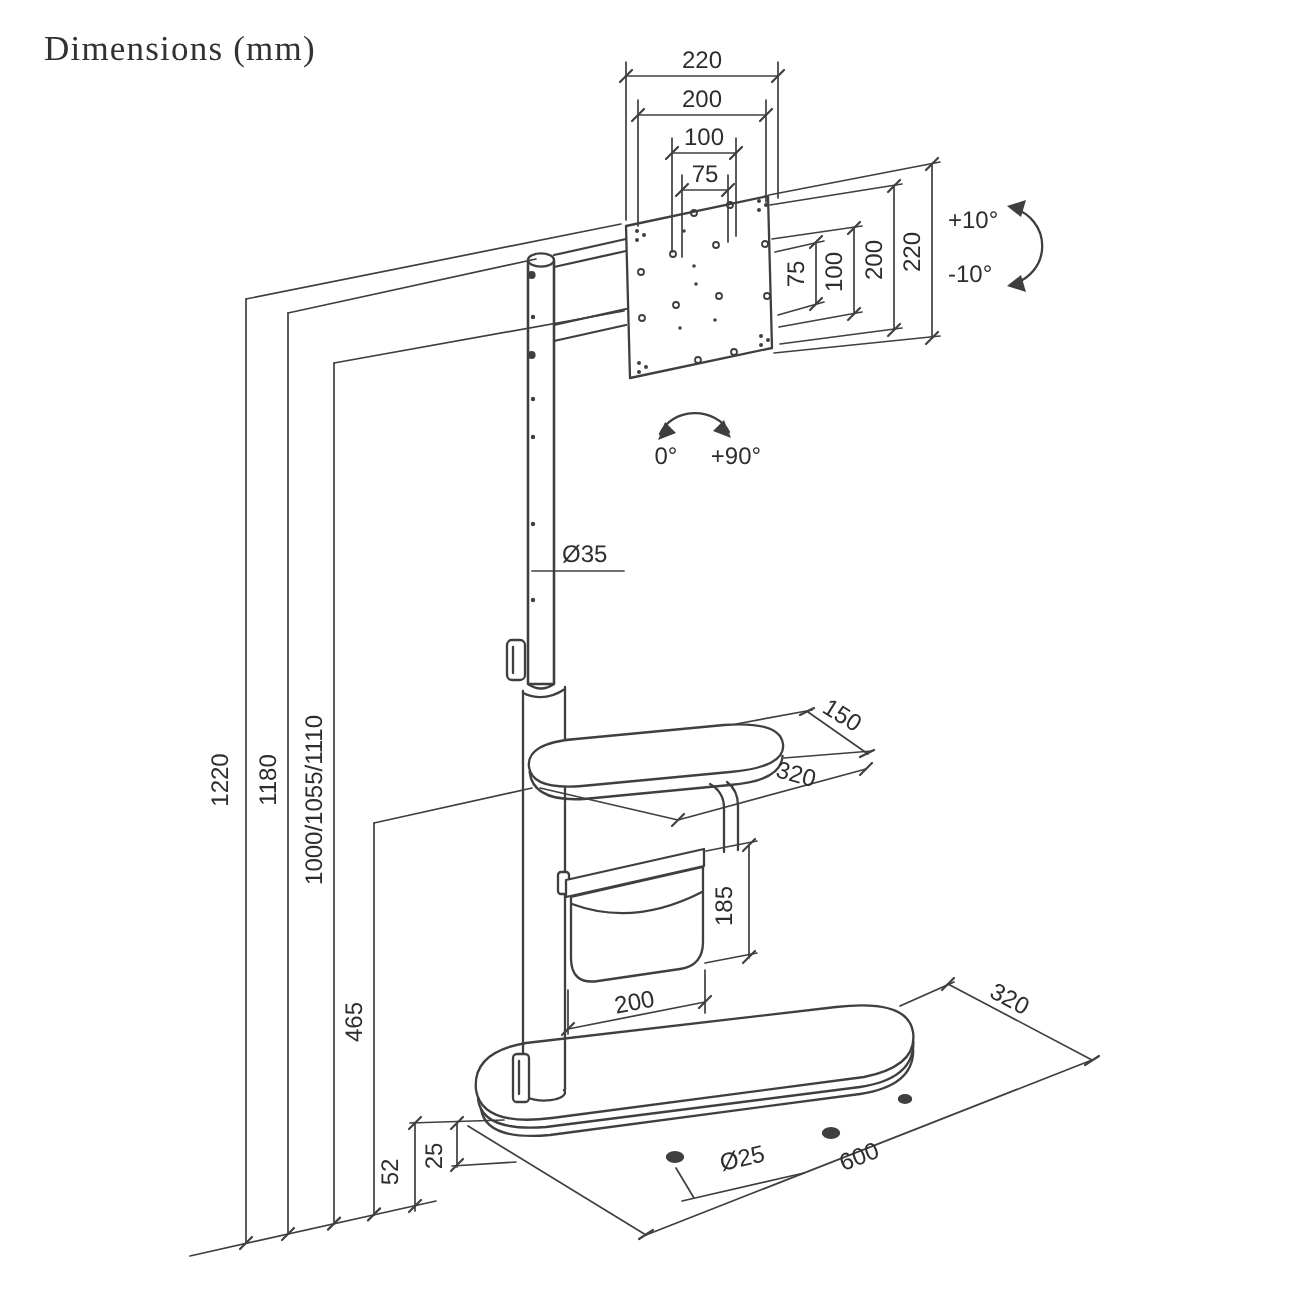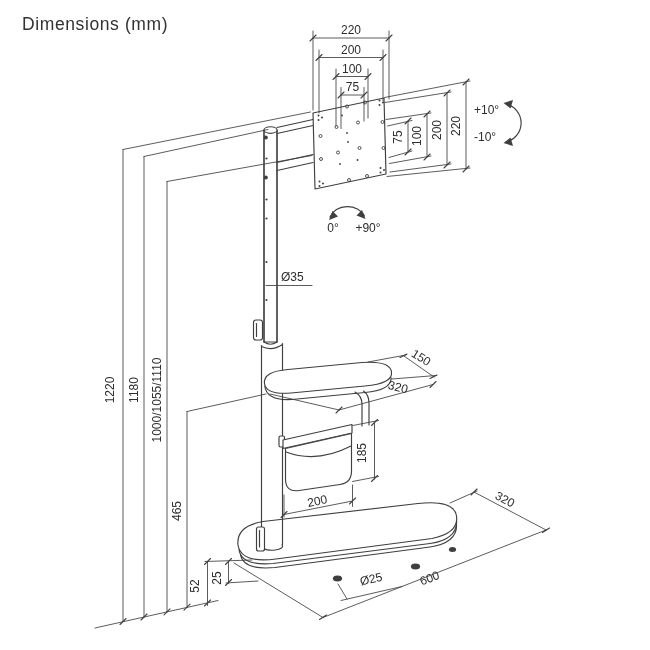--- a/index.html
+++ b/index.html
@@ -1,19 +1,19 @@
 <!DOCTYPE html>
 <html><head>
 <meta charset="utf-8">
 <style>
   html,body{margin:0;padding:0;background:#ffffff;}
   body{width:650px;height:650px;position:relative;overflow:hidden;
        font-family:"Liberation Sans",sans-serif;}
   .page-title{position:absolute;left:22px;top:14px;font-size:17.5px;
-       letter-spacing:.6px;color:#323232;font-weight:500;}
+       letter-spacing:.6px;color:#323232;font-weight:500;font-family:Liberation Serif, serif;}
   svg{position:absolute;left:0;top:0;}
   .ln  {stroke:#3f3f3f;stroke-width:1.15;fill:none;stroke-linecap:round;stroke-linejoin:round;}
   .lnf {stroke:#3f3f3f;stroke-width:1.15;fill:#ffffff;stroke-linejoin:round;}
   .dl  {stroke:#3f3f3f;stroke-width:.85;fill:none;stroke-linecap:round;}
   .tick{stroke:#3f3f3f;stroke-width:1.1;fill:none;stroke-linecap:round;}
   .hole{stroke:#3f3f3f;stroke-width:.9;fill:none;}
   .dot {fill:#3f3f3f;stroke:none;}
   .dim {font:12px "Liberation Sans",sans-serif;fill:#2d2d2d;}
 </style>
 </head>

